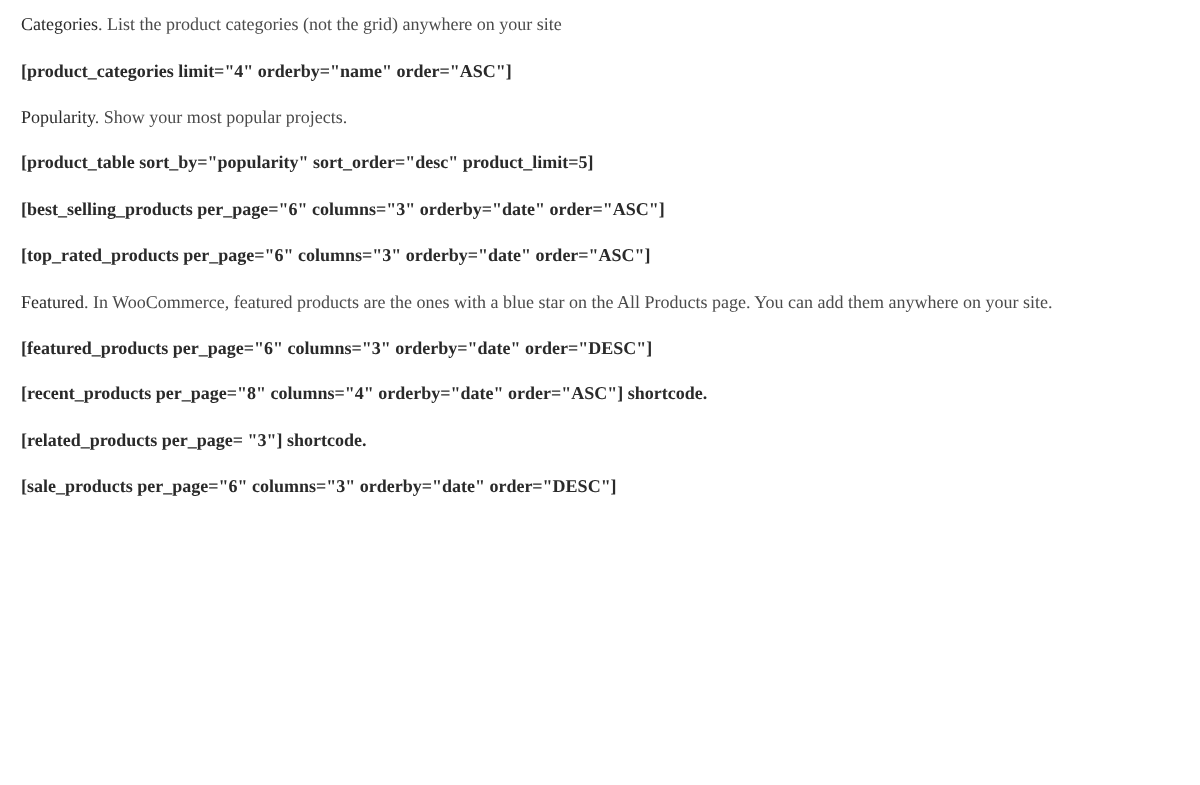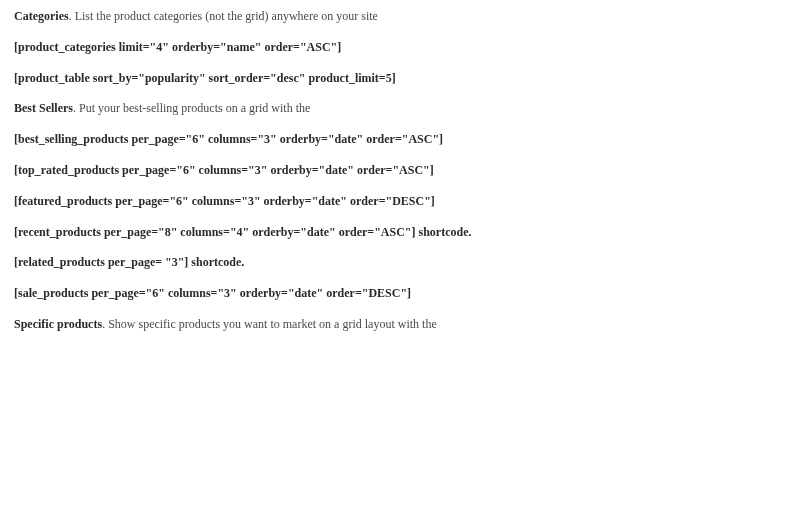--- a/index.html
+++ b/index.html
@@ -10,37 +10,37 @@
     line-height: 1.4;
     color: #4a4a4a;
     background: #ffffff;
     width: 800px;
     box-sizing: border-box;
   }
   p {
     margin: 0 0 14px 0;
   }
   .bold {
-    font-weight: bold;
+    font-weight: normal;
     color: #2a2a2a;
   }
   .code-line {
     font-weight: bold;
     color: #2a2a2a;
     font-family: Georgia, 'Times New Roman', serif;
   }
 </style>
 </head>
 <body>
 
 <div id="content">
     <p><span class="bold">Categories</span><span>. List the product categories (not the grid) anywhere on your site</span></p>
     <p class="code-line">[product_categories limit="4" orderby="name" order="ASC"]</p>
+    <p><span class="bold">Popularity</span><span>. Show your most popular projects.</span></p>
     <p class="code-line">[product_table sort_by="popularity" sort_order="desc" product_limit=5]</p>
-    <p><span class="bold">Best Sellers</span><span>. Put your best-selling products on a grid with the</span></p>
     <p class="code-line">[best_selling_products per_page="6" columns="3" orderby="date" order="ASC"]</p>
     <p class="code-line">[top_rated_products per_page="6" columns="3" orderby="date" order="ASC"]</p>
+    <p><span class="bold">Featured</span><span>. In WooCommerce, featured products are the ones with a blue star on the All Products page. You can add them anywhere on your site.</span></p>
     <p class="code-line">[featured_products per_page="6" columns="3" orderby="date" order="DESC"]</p>
     <p class="code-line">[recent_products per_page="8" columns="4" orderby="date" order="ASC"] shortcode.</p>
     <p class="code-line">[related_products per_page= "3"] shortcode.</p>
     <p class="code-line">[sale_products per_page="6" columns="3" orderby="date" order="DESC"]</p>
-    <p><span class="bold">Specific products</span><span>. Show specific products you want to market on a grid layout with the</span></p>
   </div>
 
 </body></html>

